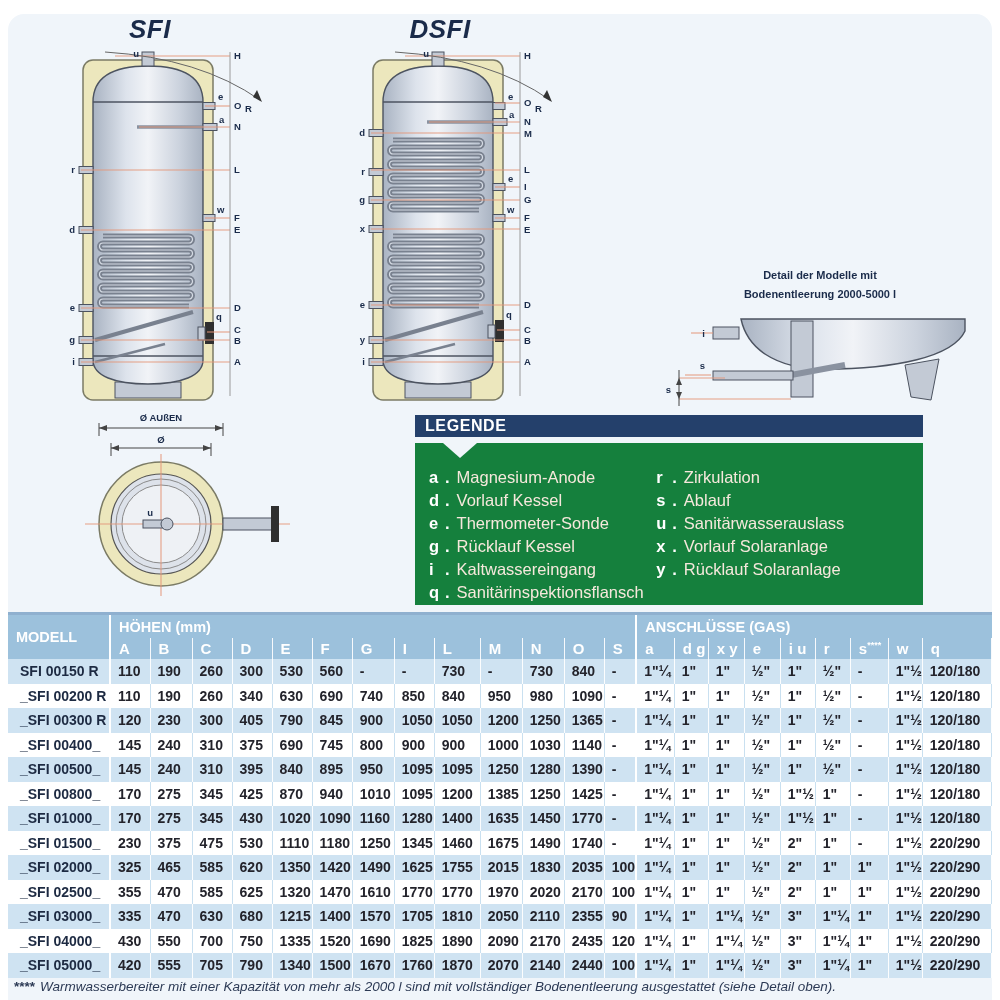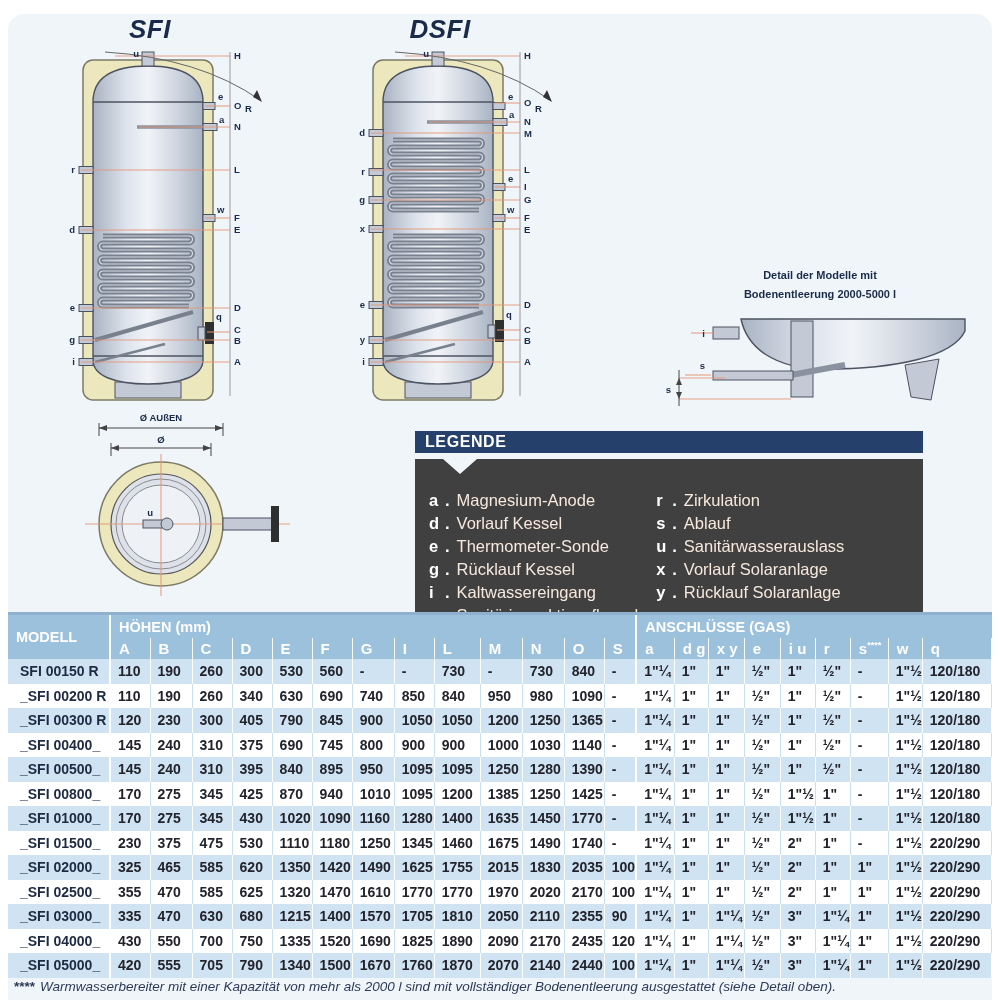--- a/index.html
+++ b/index.html
@@ -8,25 +8,25 @@
   .panel{position:absolute;left:8px;top:14px;width:984px;height:986px;
          background:#f0f5fa;border-radius:16px 16px 0 0;}
   .diag-title{position:absolute;font-weight:700;font-size:26px;color:#1a2b4a;
               text-align:center;letter-spacing:.5px;font-style:italic;}
   #sfi-title{left:60px;top:14px;width:180px;}
   #dsfi-title{left:350px;top:14px;width:180px;}
   .abs-svg{position:absolute;}
   .detail-caption{position:absolute;left:655px;top:266px;width:330px;text-align:center;
                   font-size:11px;font-weight:700;color:#1a2b4a;line-height:19px;}
   
-  .legend{position:absolute;left:415px;top:415px;width:508px;margin-top:16px;}
+  .legend{position:absolute;left:415px;top:415px;width:508px;}
   .legend-header{background:#24406b;color:#fff;font-weight:700;font-size:16px;
                  height:22px;line-height:22px;padding-left:10px;letter-spacing:.6px;}
-  .legend-body{position:relative;margin-top:6px;background:#404040;height:162px;
-               box-sizing:border-box;padding:30px 0 0 14px;display:flex;}
+  .legend-body{position:relative;margin-top:6px;background:#15803d;height:162px;
+               box-sizing:border-box;padding:23px 0 0 14px;display:flex;}
   .notch{position:absolute;top:0;left:28px;width:0;height:0;
          border-left:17px solid transparent;border-right:17px solid transparent;
          border-top:15px solid #f0f5fa;}
   .leg-col1{width:46%;}
   .leg-col2{width:54%;}
   .leg-item{font-size:16.5px;line-height:23px;color:#f6e8dc;white-space:nowrap;}
   .leg-item b{color:#fff;display:inline-block;min-width:15px;}
   .leg-item .sep{color:#fff;font-weight:700;margin:0 7px 0 1px;}
   
   .spec-table{position:absolute;left:8px;top:612px;width:984px;border-collapse:collapse;

